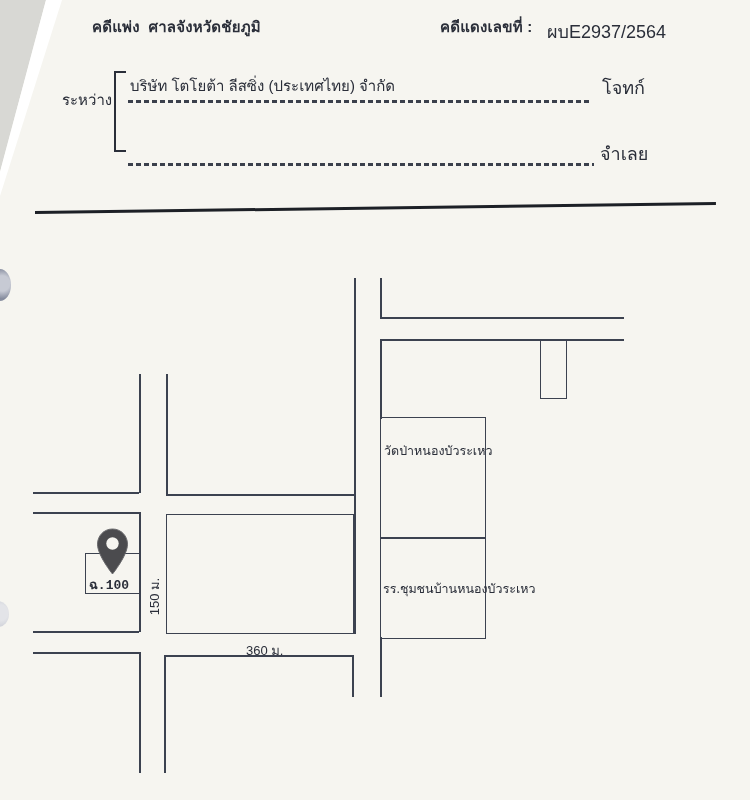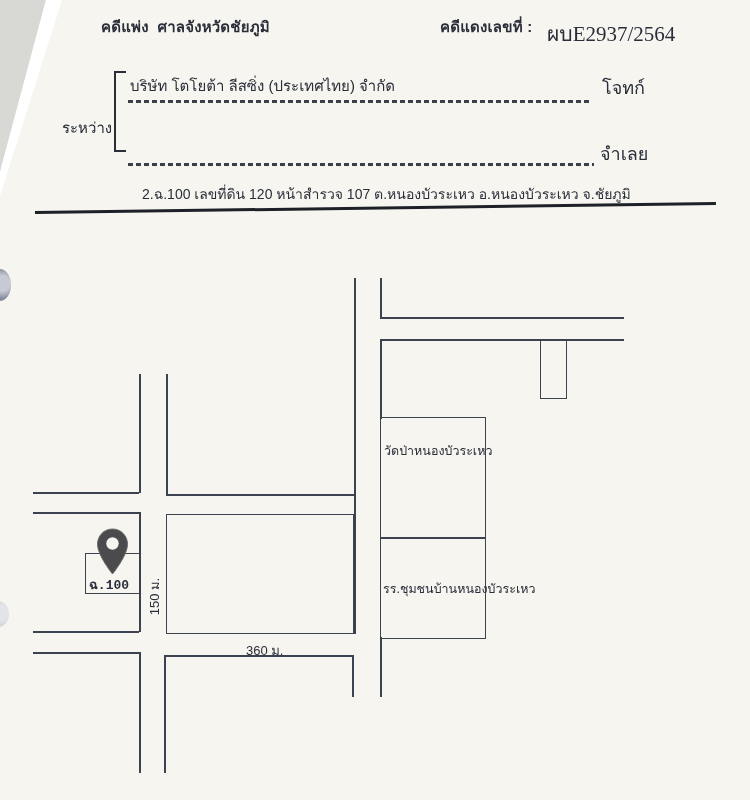--- a/index.html
+++ b/index.html
@@ -27,21 +27,21 @@
   .hole-punch{
     position:absolute;border-radius:50%;
   }
   .hp1{left:-11px;top:269px;width:22px;height:32px;
     background:radial-gradient(circle at 60% 45%, #c7cad4 0 35%, #858b9d 70%, #9aa0b0 100%);}
   .hp2{left:-13px;top:601px;width:22px;height:26px;
     background:radial-gradient(circle at 60% 45%, #e3e4e8 0 40%, #c2c5ce 100%);}
 
   .t{position:absolute;white-space:nowrap;}
   .hdr{font-weight:700;font-size:15px;letter-spacing:.2px;}
-  .case-no{font-family:Liberation Serif, serif;font-size:21px;}
+  .case-no{font-family:Liberation Sans, sans-serif;font-size:18px;}
   .party{font-size:15px;}
   .role{font-size:18px;}
   .land{font-size:14px;}
 
   .bracket{
     position:absolute;left:114px;top:71px;width:10px;height:77px;
     border-left:2.2px solid var(--ink,#2a2e39);
     border-top:2.2px solid var(--ink,#2a2e39);
     border-bottom:2.2px solid var(--ink,#2a2e39);
   }
@@ -67,37 +67,36 @@
 </head>
 <body style="--ink: #2a2e39; --ink-soft: #3b404c; --line: #3c4250; --paper: #f6f5f0; --scanner-bg: #d8d8d4;">
 
 <div id="page">
 
   <div class="corner-gray"></div>
   <div class="corner-white"></div>
   <div class="hole-punch hp1"></div>
   <div class="hole-punch hp2"></div>
 
-  <div class="t hdr" style="left:101px;top:15px;">
+  <div class="t hdr" style="left:92px;top:15px;">
     <span>คดีแพ่ง</span>&nbsp;&nbsp;<span>ศาลจังหวัดชัยภูมิ</span>
   </div>
   <div class="t hdr" style="left:440px;top:15px;font-weight:600;">คดีแดงเลขที่ :</div>
   <div class="t case-no" style="left:547px;top:17px;">ผบE2937/2564</div>
 
-  <div class="t party" style="left:62px;top:116px;">ระหว่าง</div>
+  <div class="t party" style="left:62px;top:88px;">ระหว่าง</div>
   <div class="bracket"></div>
 
   <div class="t party" style="left:130px;top:74px;">บริษัท โตโยต้า ลีสซิ่ง (ประเทศไทย) จำกัด</div>
   <div class="dashed" style="left:128px;top:100px;width:464px;"></div>
   <div class="t role" style="left:602px;top:73px;">โจทก์</div>
 
   <div class="dashed" style="left:128px;top:163px;width:466px;"></div>
   <div class="t role" style="left:600px;top:139px;">จำเลย</div>
 
-  <div class="t land" style="left:142px;top:183px;">2.ฉ.100 เลขที่ดิน 120 หน้าสำรวจ 107 ต.หนองบัวระเหว อ.หนองบัวระเหว จ.ชัยภูมิ</div>
 
   <div class="rule"></div>
 
   <div>
 
     <div class="ln v" style="left:139px;top:374px;height:119px;"></div>
     <div class="ln v" style="left:166px;top:374px;height:120px;"></div>
 
     <div class="ln h" style="left:33px;top:492px;width:106px;"></div>
     <div class="ln h" style="left:33px;top:512px;width:106px;"></div>

